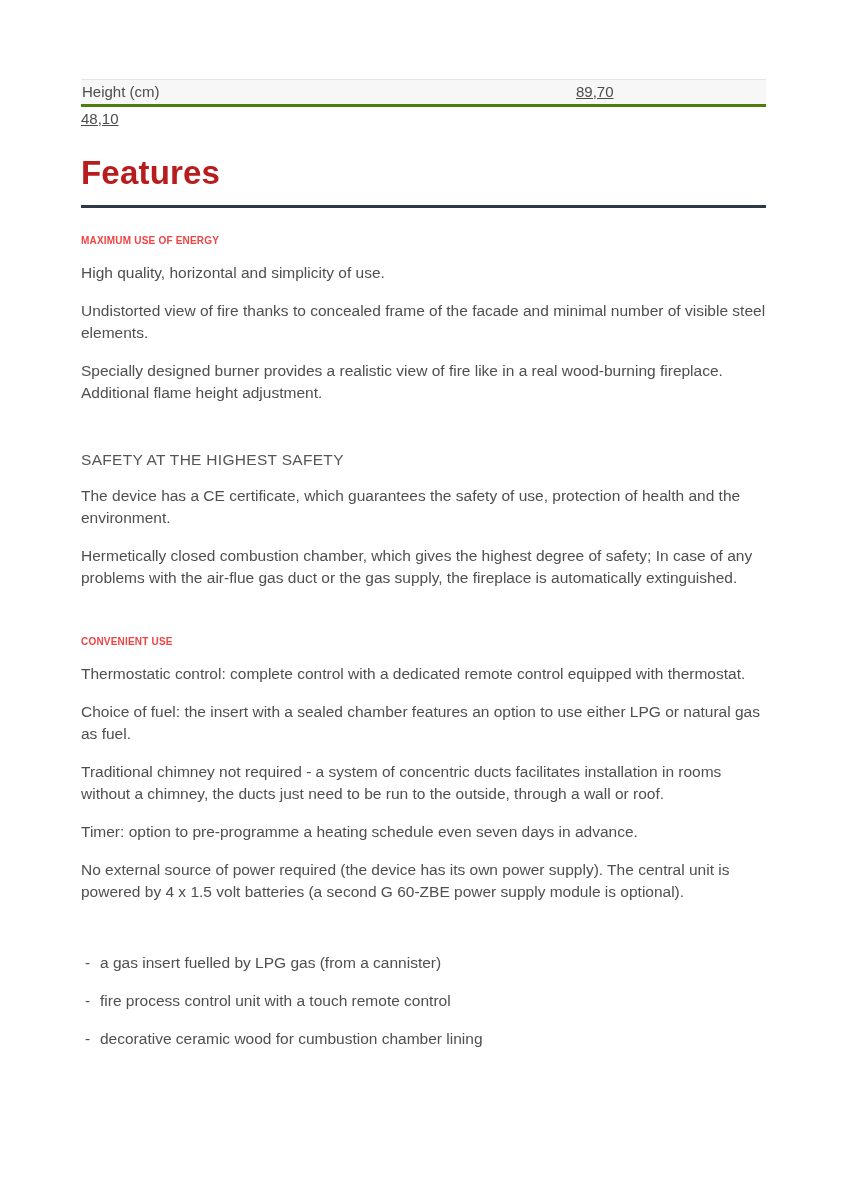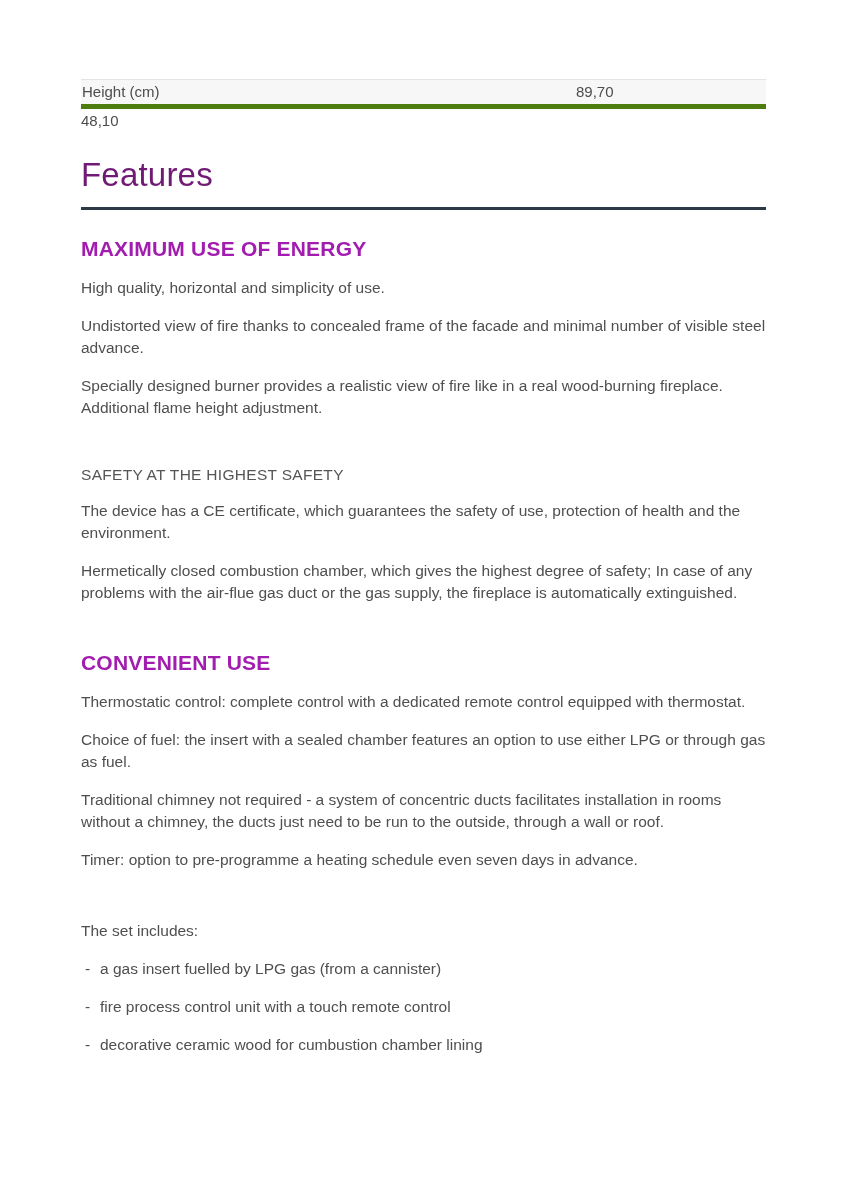--- a/index.html
+++ b/index.html
@@ -22,45 +22,45 @@
   .spec-row {
     display: flex;
     align-items: center;
     font-size: 15px;
     color: #4d4d4d;
     padding: 3px 0 4px 0;
   }
   .spec-row.striped {
     background: #f7f7f7;
     border-top: 1px solid #e4e4e4;
-    border-bottom: 5px solid #4d7c0f;
+    border-bottom: 3px solid #4d7c0f;
   }
   .spec-label { width: 495px; padding-left: 1px; }
-  .spec-value { flex: 1; }
+  .spec-value { flex: 1; text-decoration: underline; }
 
   
   .page-title {
     margin: 23px 0 13px 0;
     font-size: 33px;
-    font-weight: 400;
-    color: #701a75;
+    font-weight: 700;
+    color: #b91c1c;
     letter-spacing: 0.2px;
   }
   .title-rule {
     border: none;
     border-top: 3px solid #2c3947;
     margin: 0;
   }
 
   
   .section-heading {
     margin: 27px 0 0 0;
-    font-size: 21px;
+    font-size: 10px;
     font-weight: 700;
-    color: #a21caf;
+    color: #ef4444;
     letter-spacing: 0.2px;
   }
   .section-heading.regular {
     font-weight: 400;
     color: #555555;
     font-size: 15.5px;
     letter-spacing: 0.3px;
   }
   .section { margin-top: 26px; }
   .section + .section { margin-top: 47px; }
@@ -106,40 +106,40 @@
       <div class="spec-value">48,10</div>
     </div>
   </div>
 
   <h1 class="page-title">Features</h1>
   <hr class="title-rule">
 
   <div class="section">
     <h3 class="section-heading">MAXIMUM USE OF ENERGY</h3>
     <p class="para">High quality, horizontal and simplicity of use.</p>
-    <p class="para">Undistorted view of fire thanks to concealed frame of the facade and minimal number of visible steel advance.</p>
+    <p class="para">Undistorted view of fire thanks to concealed frame of the facade and minimal number of visible steel elements.</p>
     <p class="para">Specially designed burner provides a realistic view of fire like in a real wood-burning fireplace. Additional flame height adjustment.</p>
   </div>
 
   <div class="section">
     <h3 class="section-heading regular">SAFETY AT THE HIGHEST SAFETY</h3>
     <p class="para">The device has a CE certificate, which guarantees the safety of use, protection of health and the environment.</p>
     <p class="para">Hermetically closed combustion chamber, which gives the highest degree of safety; In case of any problems with the air-flue gas duct or the gas supply, the fireplace is automatically extinguished.</p>
   </div>
 
   <div class="section">
     <h3 class="section-heading">CONVENIENT USE</h3>
     <p class="para">Thermostatic control: complete control with a dedicated remote control equipped with thermostat.</p>
-    <p class="para">Choice of fuel: the insert with a sealed chamber features an option to use either LPG or through gas as fuel.</p>
+    <p class="para">Choice of fuel: the insert with a sealed chamber features an option to use either LPG or natural gas as fuel.</p>
     <p class="para">Traditional chimney not required - a system of concentric ducts facilitates installation in rooms without a chimney, the ducts just need to be run to the outside, through a wall or roof.</p>
     <p class="para">Timer: option to pre-programme a heating schedule even seven days in advance.</p>
+    <p class="para">No external source of power required (the device has its own power supply). The central unit is powered by 4 x 1.5 volt batteries (a second G 60-ZBE power supply module is optional).</p>
   </div>
 
   <div class="set-includes">
-    <p class="set-intro">The set includes:</p>
     <div class="list-item">
       <span class="dash">-</span>
       <span>a gas insert fuelled by LPG gas (from a cannister)</span>
     </div>
     <div class="list-item">
       <span class="dash">-</span>
       <span>fire process control unit with a touch remote control</span>
     </div>
     <div class="list-item">
       <span class="dash">-</span>

